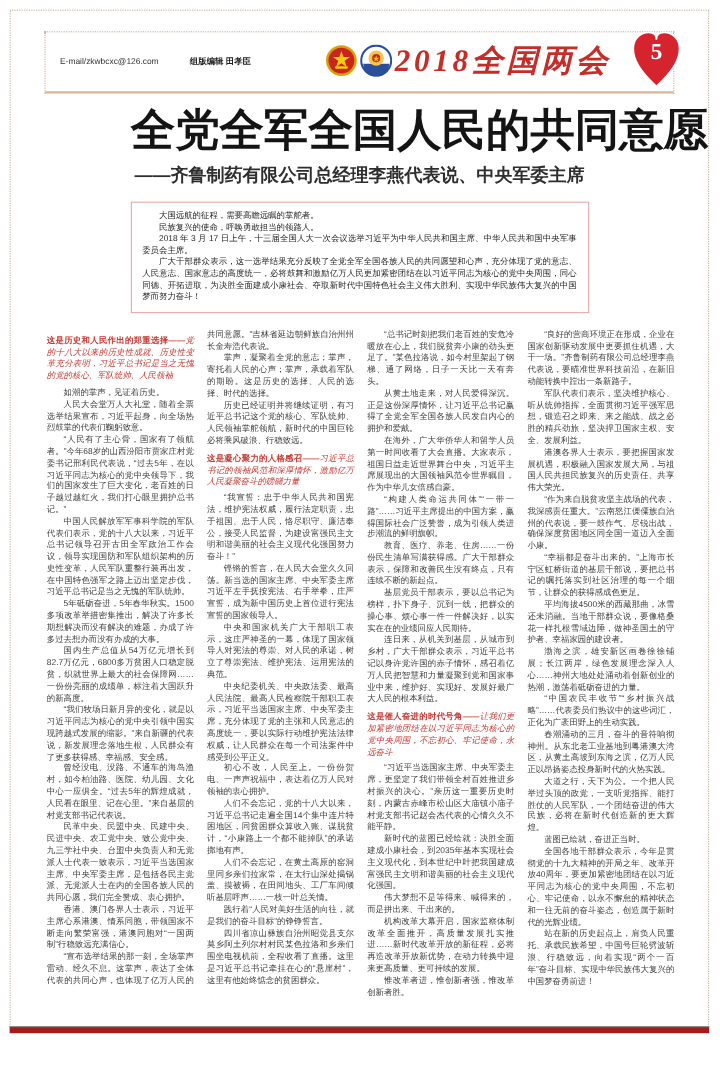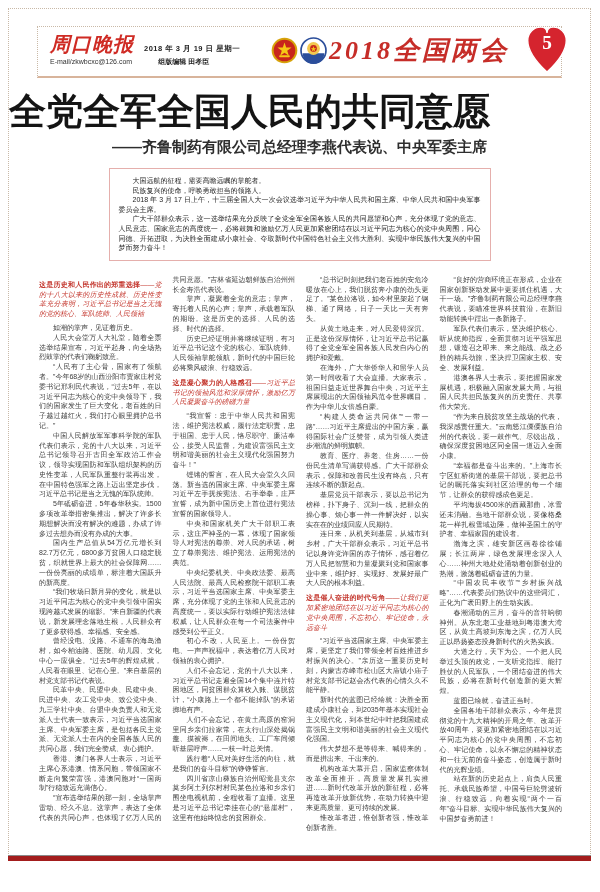--- a/index.html
+++ b/index.html
@@ -29,22 +29,22 @@
   .header-right{margin-left:auto;display:flex;align-items:center;gap:2px;padding-right:40px;}
   .emblem{width:27px;height:27px;display:block;}
   .banner-title{
     font-family:"Liberation Serif", serif;font-weight:bold;font-style:italic;
     font-size:26px;color:#c62d28;letter-spacing:3px;white-space:nowrap;
   }
   .heart-badge{position:absolute;right:-8px;top:-3px;width:44px;height:52px;}
   .heart-badge svg{display:block;}
   
   .headline{
-    margin:13px 0 0 0;text-align:left;font-weight:bold;color:#141414;
-    font-size:37px;line-height:42px;letter-spacing:0px;white-space:nowrap;
+    margin:13px 0 0 0;text-align:right;font-weight:bold;color:#141414;
+    font-size:37px;line-height:42px;letter-spacing:0px;white-space:nowrap;font-family:Liberation Mono, monospace;
   }
   .deck{
     margin:5px 0 0 0;text-align:center;font-weight:bold;color:#2e2e2e;
     font-size:15px;line-height:18px;
   }
   
   .intro-box{
     width:382px;margin:12px auto 0 auto;box-sizing:border-box;
     border:1px solid #e5afac;padding:7px 9px;
     font-size:7px;line-height:9.6px;color:#1e1e1e;text-align:justify;
@@ -67,24 +67,20 @@
     border-top:1px solid #8a8a8a;background:#a31d1d;
   }
 </style>
 </head>
 <body>
 
 <div class="frame">
 
   <div class="header-box">
     <div class="mast-left">
-      <div class="mast-row">
-        <span class="paper-name">周口晚报</span>
-        <span class="date-text">2018 年 3 月 19 日  星期一</span>
-      </div>
       <div class="mast-row">
         <span class="email-text">E-mail/zkwbcxc@126.com</span>
         <span class="editor-credit">组版编辑  田孝臣</span>
       </div>
     </div>
     <div class="header-right">
       <svg class="emblem" viewBox="0 0 40 40" aria-hidden="true">
         <circle cx="20" cy="20" r="19" fill="#d7a30a"></circle>
         <circle cx="20" cy="20" r="16" fill="#c8261c"></circle>
         <path fill="#f6c915" d="M20 8l2.5 7.6h8l-6.5 4.7 2.5 7.6-6.5-4.7-6.5 4.7 2.5-7.6-6.5-4.7h8z"></path>

